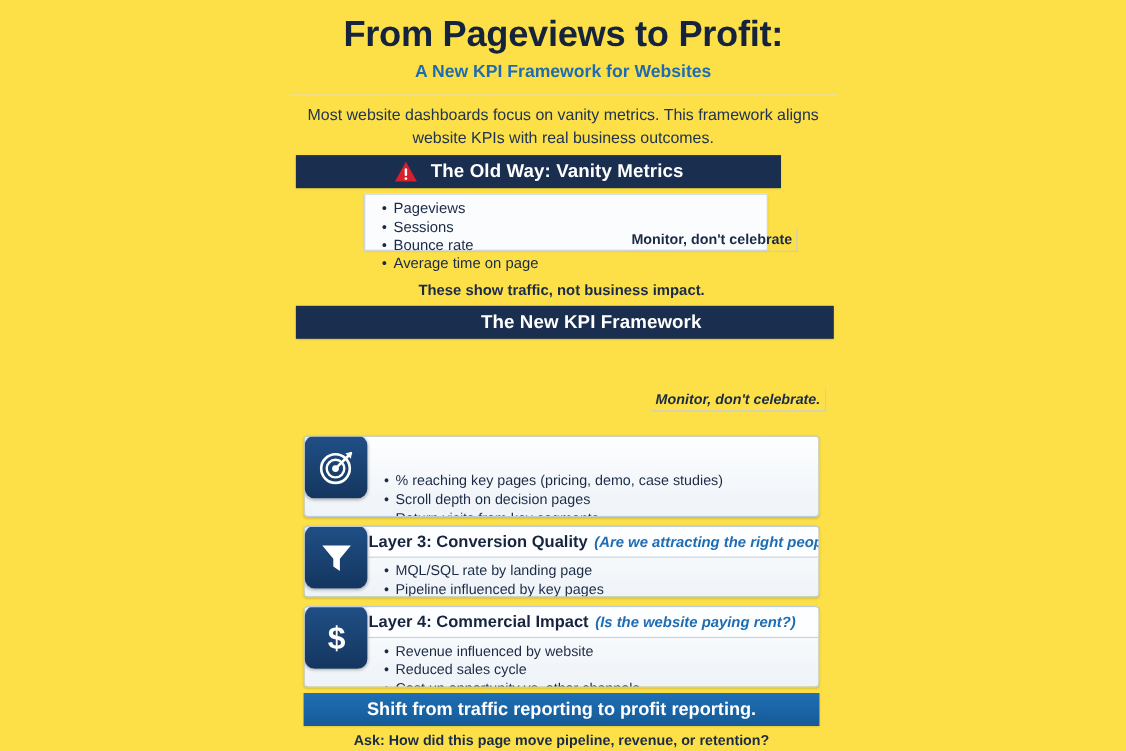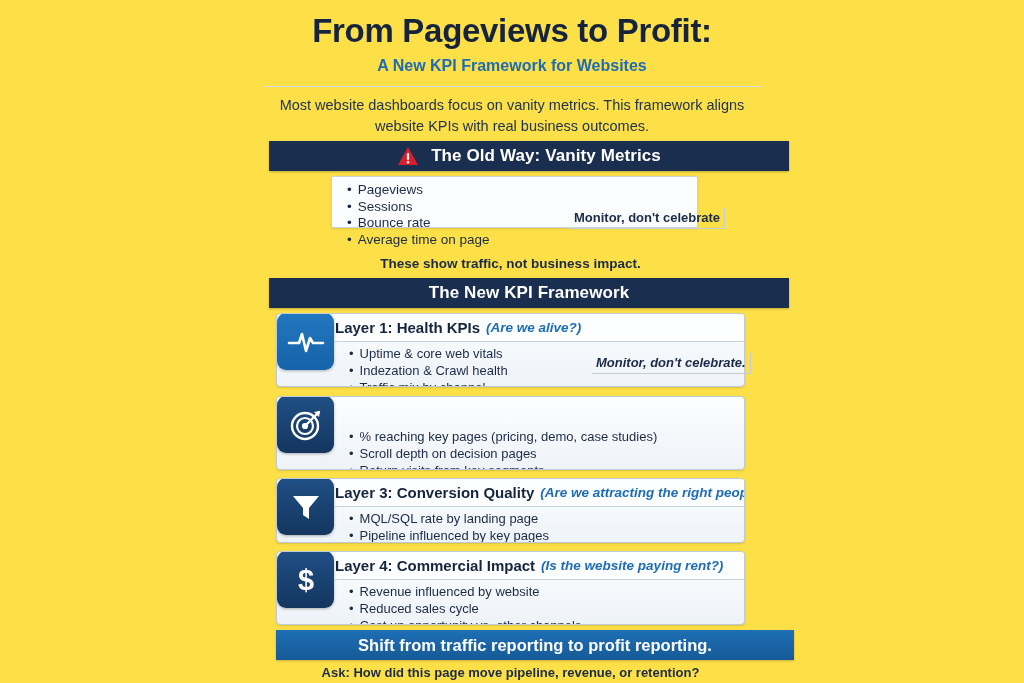--- a/index.html
+++ b/index.html
@@ -55,41 +55,41 @@
     line-height: 1.42;
     color: #203352;
     text-align: center;
     font-weight: 500;
   }
 
   
   .banner {
     position: absolute;
     left: 269px;
-    width: 520px;
+    width: 441px;
     background: #1a2e4f;
     color: #ffffff;
     display: flex;
     align-items: center;
     justify-content: center;
     box-shadow: 0 1px 2px rgba(0,0,0,0.25);
   }
   .banner-text {
     font-size: 17px;
     font-weight: bold;
     letter-spacing: 0.1px;
   }
   .banner .warn-icon {
     margin-right: 12px;
     display: inline-flex;
     align-items: center;
   }
 
   #old-way-banner { top: 141px; height: 30px; }
-  #new-kpi-banner { top: 278px; height: 30px; }
+  #new-kpi-banner { top: 278px; height: 30px; padding-left: 48px; }
 
   
   .old-panel {
     position: absolute;
     left: 331px;
     top: 176px;
     width: 367px;
     height: 52px;
     background: #fbfcfd;
     border: 1px solid #c9d2dc;
@@ -223,21 +223,21 @@
     left: 592px;
     top: 353px;
     font-style: italic;
   }
 
   
   #shift-banner {
     position: absolute;
     left: 276px;
     top: 630px;
-    width: 518px;
+    width: 469px;
     height: 30px;
     background: linear-gradient(180deg, #1e6fb5 0%, #165a97 100%);
     display: flex;
     align-items: center;
     justify-content: center;
     box-shadow: 0 1px 2px rgba(0,0,0,0.22);
   }
   #shift-banner .shift-text {
     font-size: 16.5px;
     font-weight: bold;
@@ -279,36 +279,20 @@
       <li>Average time on page</li>
     </ul>
   </div>
   <div class="callout" id="old-callout">Monitor, don't celebrate</div>
   <div class="caption" id="old-caption">These show traffic, not business impact.</div>
 
   <div class="banner" id="new-kpi-banner">
     <span class="banner-text">The New KPI Framework</span>
   </div>
 
-  <div class="layer-card" id="layer-1">
-    <div class="icon-tile tile-bright">
-      <svg width="38" height="26" viewBox="0 0 38 26" aria-hidden="true">
-        <polyline points="2,14 9,14 12,14 15,5 19,22 23,9 26,14 36,14" fill="none" stroke="#ffffff" stroke-width="2.6" stroke-linecap="round" stroke-linejoin="round"></polyline>
-      </svg>
-    </div>
-    <div class="layer-head">
-      <span class="layer-title">Layer 1: Health KPIs</span>
-      <span class="layer-question">(Are we alive?)</span>
-    </div>
-    <ul class="layer-list">
-      <li>Uptime &amp; core web vitals</li>
-      <li>Indezation &amp; Crawl health</li>
-      <li>Traffic mix by channel</li>
-    </ul>
-  </div>
   <div class="callout" id="layer1-callout">Monitor, don't celebrate.</div>
 
   <div class="layer-card" id="layer-2">
     <div class="icon-tile tile-dark">
       <svg width="34" height="34" viewBox="0 0 34 34" aria-hidden="true">
         <circle cx="16" cy="18" r="13" fill="none" stroke="#ffffff" stroke-width="2.4"></circle>
         <circle cx="16" cy="18" r="8" fill="none" stroke="#ffffff" stroke-width="2.2"></circle>
         <circle cx="16" cy="18" r="3.1" fill="#ffffff"></circle>
         <line x1="16" y1="18" x2="30" y2="4" stroke="#ffffff" stroke-width="2.4" stroke-linecap="round"></line>
         <path d="M25 4 L31 3 L30 9 Z" fill="#ffffff"></path>

